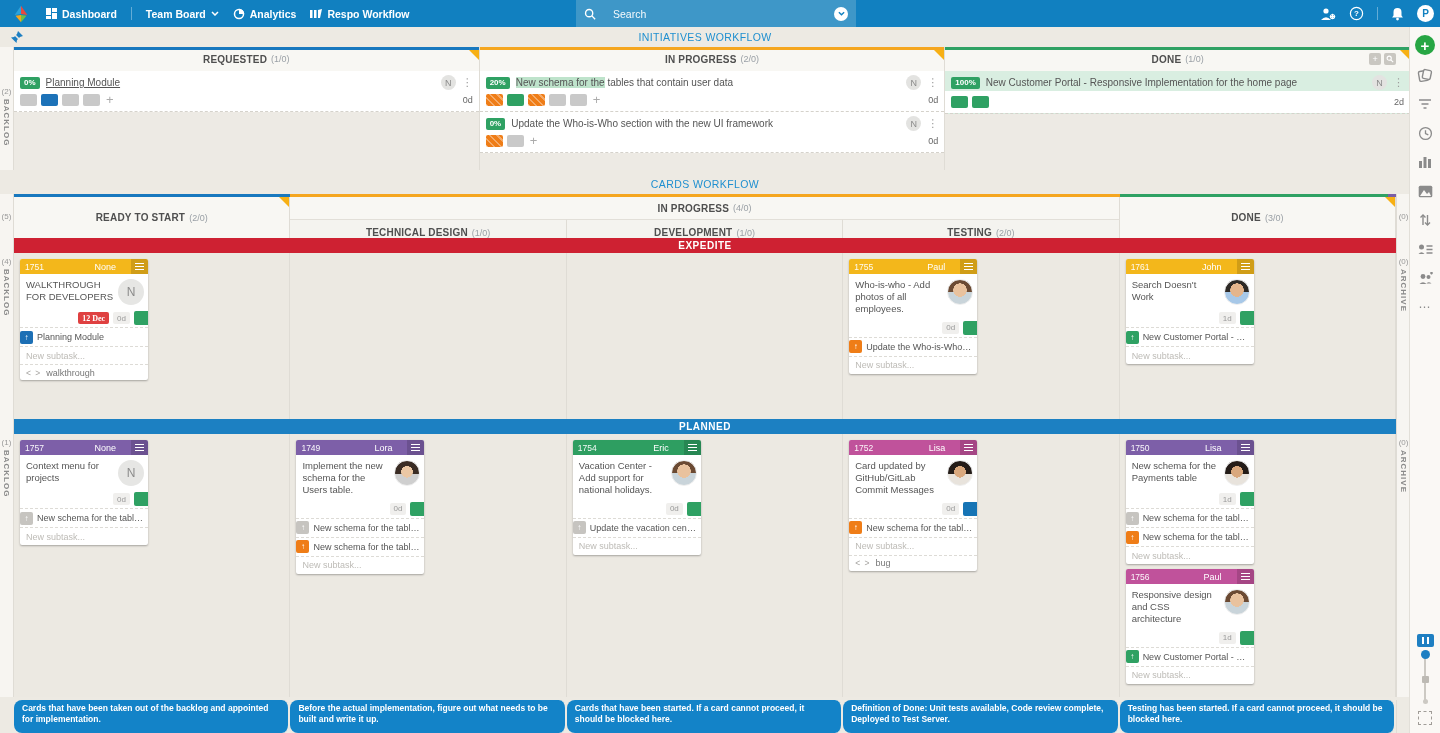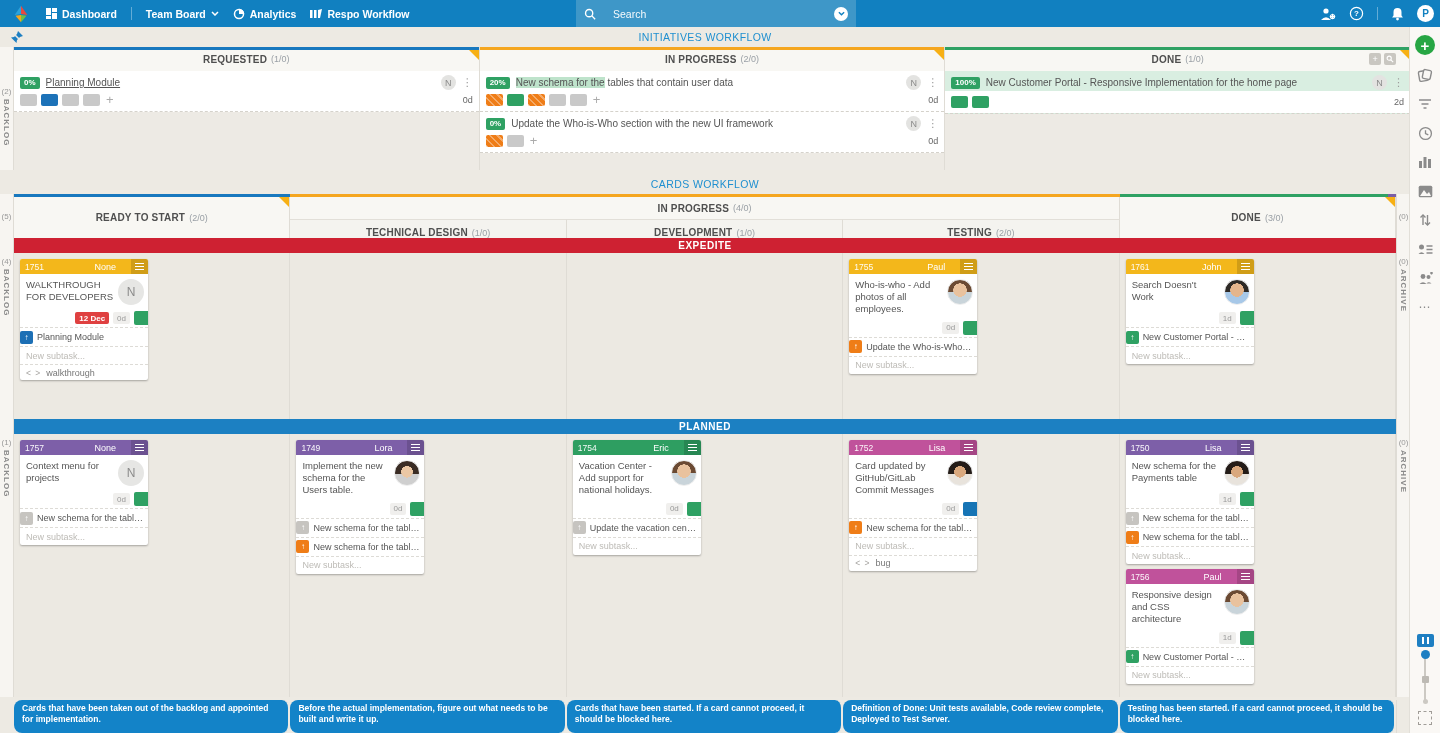--- a/index.html
+++ b/index.html
@@ -103,21 +103,21 @@
   .cbody{display:flex;gap:4px;padding:5px 4px 4px 6px;}
   .ctitle{flex:1;font-size:9.5px;color:#555;line-height:1.25;}
   .cavatar{width:26px;height:26px;border-radius:50%;flex-shrink:0;}
   .cavatar.nletter{background:#E6E6E4;color:#8a8a8a;font-size:12px;display:flex;align-items:center;justify-content:center;}
   .photo{border:1px solid #eee;box-sizing:border-box;}
   .ph-m1{background:radial-gradient(circle at 50% 42%,#E9C29E 0 36%,transparent 37%),linear-gradient(#6B4A33 0 48%,#C9D4DA 48%);}
   .ph-m2{background:radial-gradient(circle at 50% 42%,#E4B58C 0 36%,transparent 37%),linear-gradient(#2E2A26 0 48%,#A7C8E8 48%);}
   .ph-f1{background:radial-gradient(circle at 50% 45%,#EBC7A4 0 32%,transparent 33%),linear-gradient(#3A2C24 0 55%,#cfcfcf 55%);}
   .ph-f2{background:radial-gradient(circle at 50% 45%,#D9A87E 0 32%,transparent 33%),linear-gradient(#241C18 0 55%,#E8E3DC 55%);}
   .cstats{display:flex;align-items:center;justify-content:flex-end;gap:4px;padding:2px 0 2px 6px;}
-  .cdue{background:#DF4040;color:#fff;font-size:8px;font-weight:bold;padding:1.5px 4px;border-radius:2px;}
+  .cdue{background:#DF4040;color:#fff;font-size:8px;font-weight:bold;padding:1.5px 4px;border-radius:2px;font-family:Liberation Serif, serif;}
   .cdays{background:#F0EFED;color:#999;font-size:8px;padding:1.5px 4px;border-radius:2px;}
   .csquare{width:14px;height:14px;border-radius:2px 0 0 2px;}
   .csquare.green{background:#2FA163;}
   .csquare.blue{background:#1674B5;}
   .csub{display:flex;align-items:center;gap:4px;border-top:1px dashed #DDDBD6;padding:2.5px 4px 2.5px 0;}
   .sico{width:13px;height:13px;border-radius:2px;color:#fff;font-size:8px;display:flex;align-items:center;justify-content:center;flex-shrink:0;}
   .sico.blue{background:#1C6FB5;}
   .sico.orange{background:#EF7D17;}
   .sico.green{background:#2FA163;}
   .sico.gray{background:#C6C4C0;}

